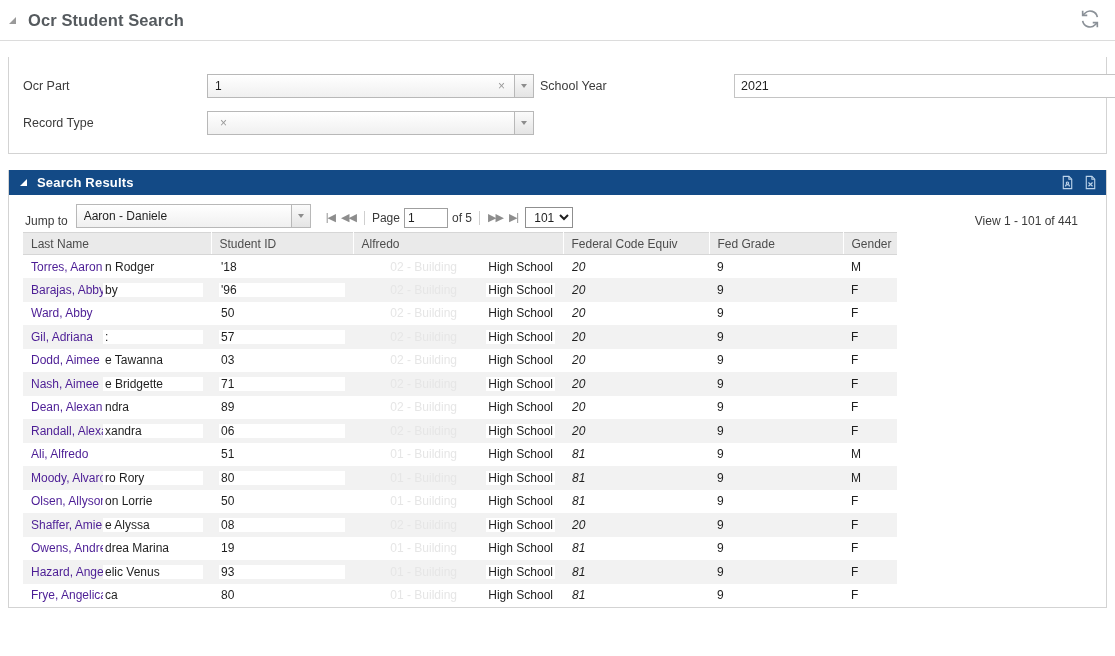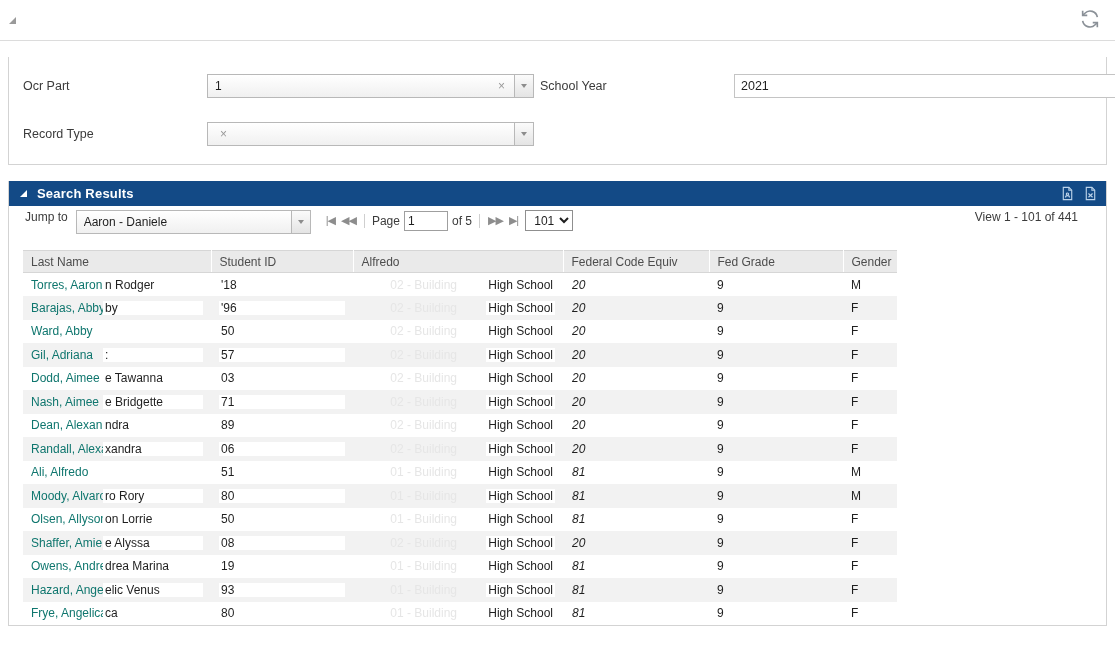--- a/index.html
+++ b/index.html
@@ -118,21 +118,21 @@
     padding: 10px 0 12px 0;
   }
 
   
   .criteria-grid {
     display: flex;
     padding: 0 8px;
     box-sizing: border-box;
   }
   .criteria-col { display: flex; flex-direction: column; }
-  .criteria-col.left  { width: 548px; gap: 11px; }
+  .criteria-col.left  { width: 548px; }
   .criteria-col.right { flex: 1; }
 
   .field-row {
     display: flex;
     align-items: center;
     height: 37px;
   }
   .field-label {
     width: 190px;
     flex: 0 0 auto;
@@ -199,22 +199,22 @@
     padding: 0 6px;
     font-family: "Liberation Sans", sans-serif;
     font-size: 12.5px;
     color: #1f1f1f;
     outline: none;
   }
 
   
   .results-toolbar {
     display: flex;
-    align-items: flex-start;
-    height: 44px;
+    align-items: flex-end;
+    height: 37px;
     padding: 4px 10px 4px 16px;
     box-sizing: border-box;
     font-size: 12px;
     color: #3b3b3b;
   }
   .jumpto-label { margin-right: 8px; }
   .jump-combo { margin-right: 14px; }
   .jump-combo .combo-box { width: 215px; border-right: none; }
 
   .pager {
@@ -302,21 +302,21 @@
   table.grid tr.odd  td { background: #ffffff; }
   table.grid tr.even td { background: #f2f2f2; }
 
   
   .cell-masked {
     display: flex;
     align-items: center;
     height: 100%;
   }
   .mask-ghost {
-    color: #0f766e;
+    color: #4c1d95;
     overflow: hidden;
     white-space: nowrap;
     flex: 0 0 auto;
   }
   .mask-visible {
     background: #ffffff;
     padding-left: 2px;
     flex: 1 1 auto;
     overflow: hidden;
     white-space: nowrap;
@@ -344,20 +344,21 @@
 
   .fce-cell { display: flex; align-items: center; height: 100%; font-style: italic; }
   .fce-ghost { color: #e6e6e6; flex: 0 0 auto; overflow: hidden; }
   .fce-visible { flex: 1 1 auto; background: transparent; padding-left: 1px; }
 </style>
 </head>
 <body>
 
 <div class="page-header">
   <span class="collapse-caret"></span>
+  <span class="page-title">Ocr Student Search</span>
   <span class="refresh-icon">
     <svg viewBox="0 0 24 24" width="22" height="22" fill="none" stroke="currentColor" stroke-width="1.8">
       <path d="M20 10a8 8 0 0 0-13.6-4.3L4 8"></path>
       <polyline points="4,3 4,8 9,8"></polyline>
       <path d="M4 14a8 8 0 0 0 13.6 4.3L20 16"></path>
       <polyline points="20,21 20,16 15,16"></polyline>
     </svg>
   </span>
 </div>
 <div class="hrule"></div>

